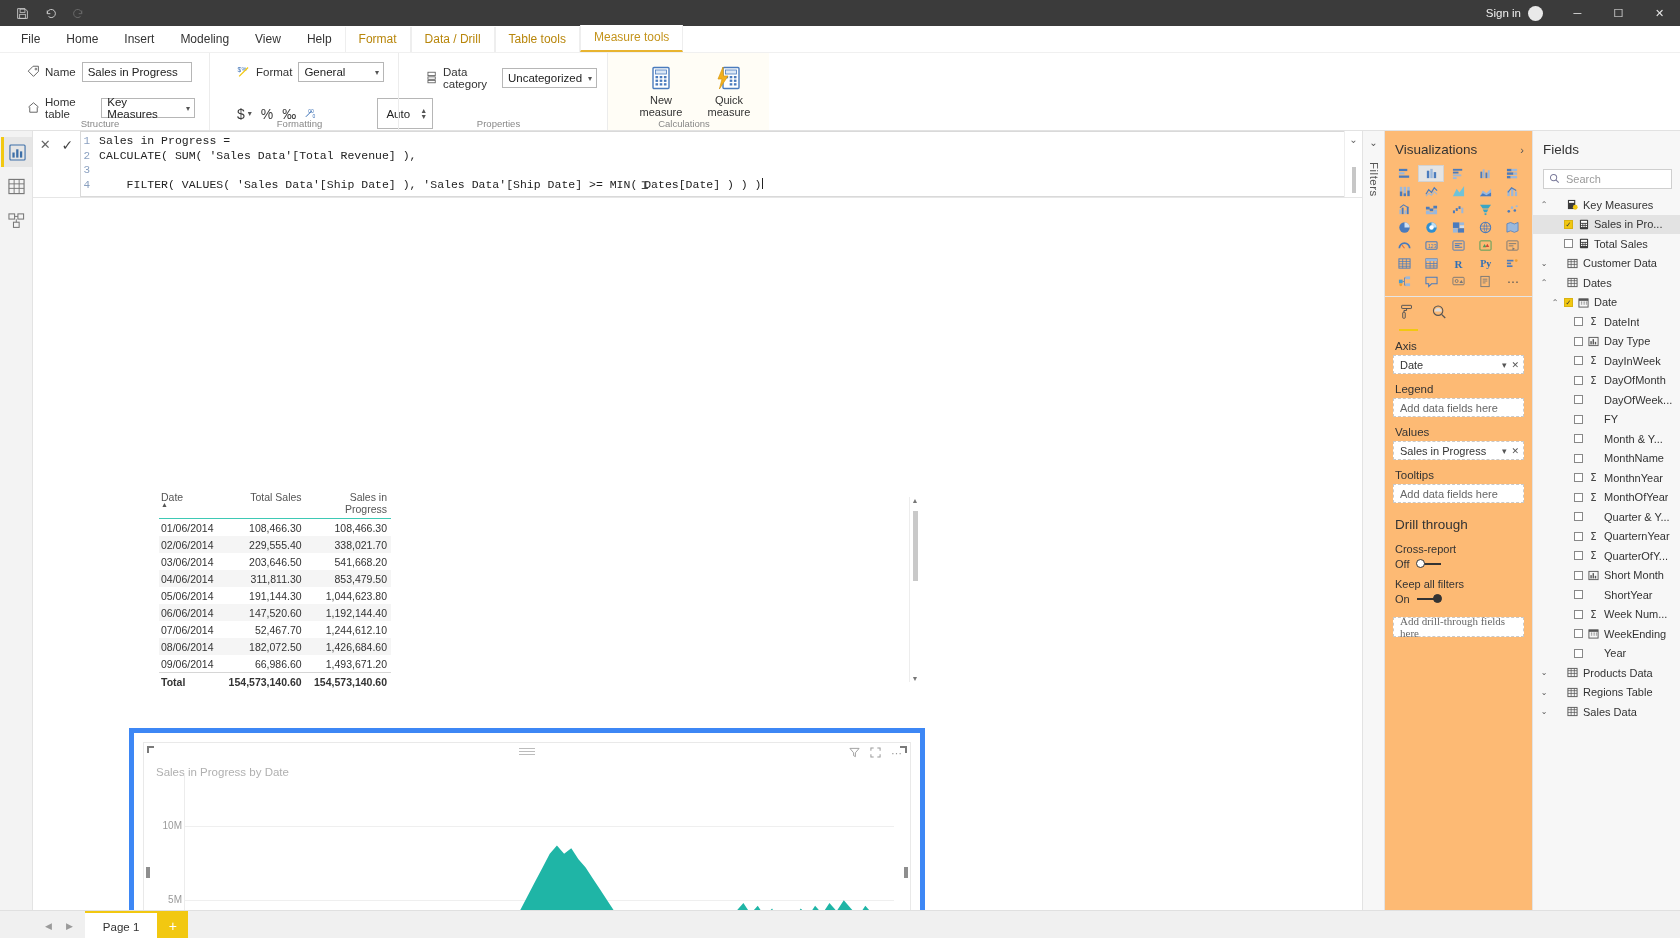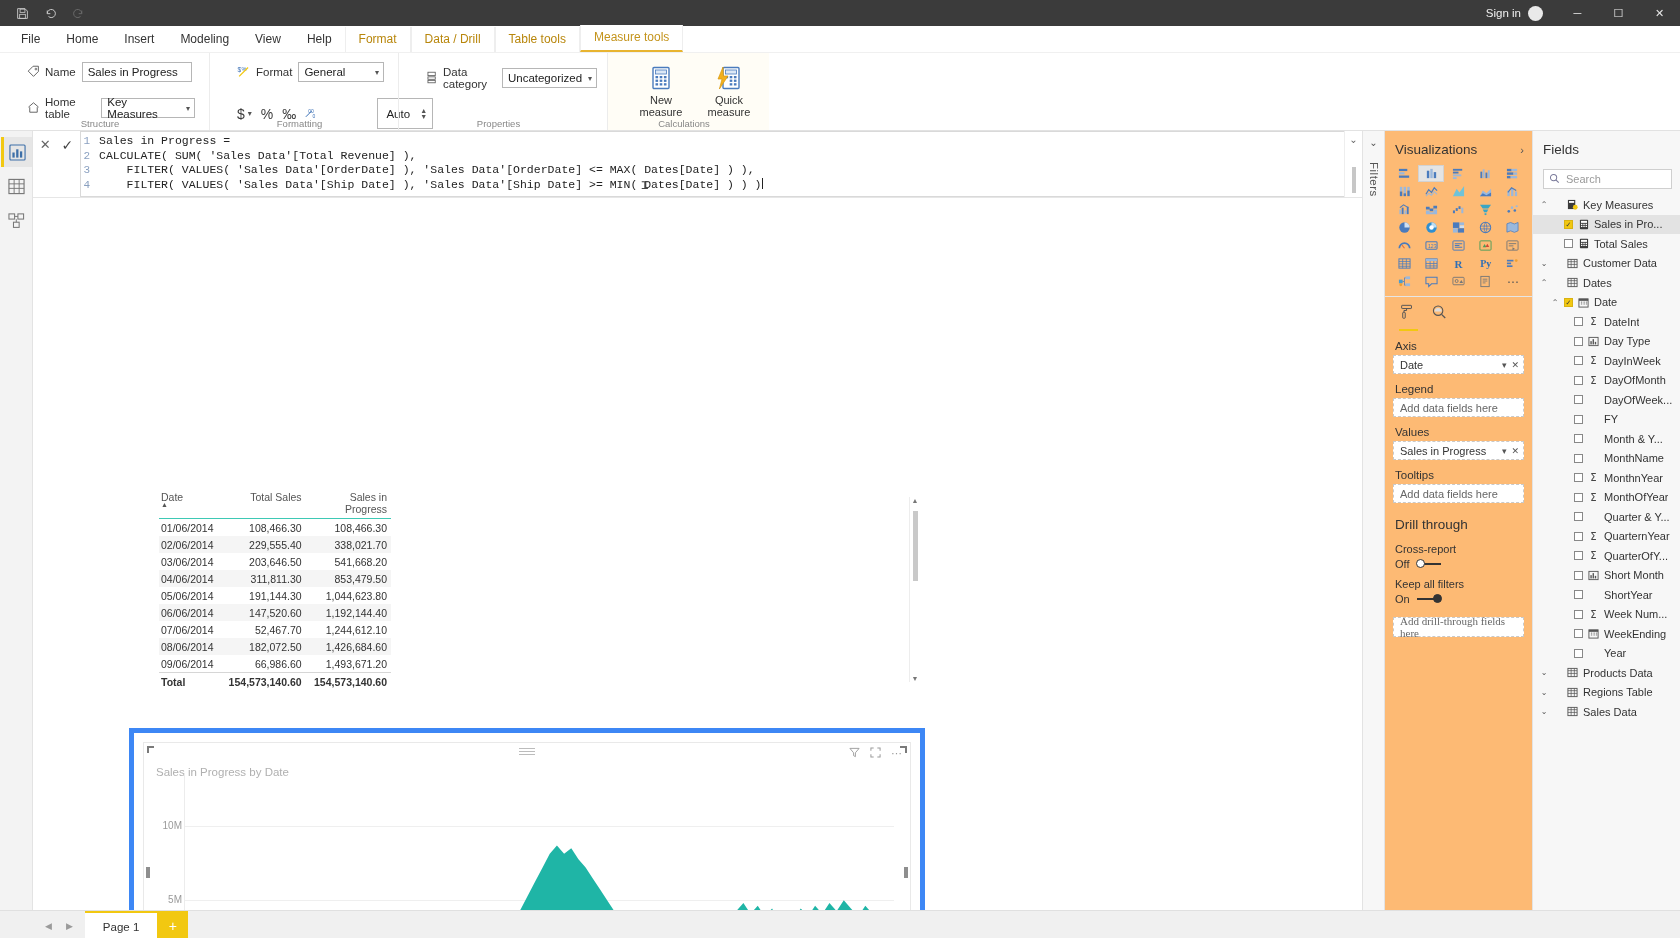--- a/index.html
+++ b/index.html
@@ -479,21 +479,20 @@
         <div class="cline">
           <span class="lnum">1</span>
           <span class="ctext">Sales in Progress =</span>
         </div>
         <div class="cline">
           <span class="lnum">2</span>
           <span class="ctext">CALCULATE( SUM( 'Sales Data'[Total Revenue] ),</span>
         </div>
         <div class="cline">
           <span class="lnum">3</span>
-          <span class="ctext">    FILTER( VALUES( 'Sales Data'[OrderDate] ), 'Sales Data'[OrderDate] &lt;= MAX( Dates[Date] ) ),</span>
         </div>
         <div class="cline">
           <span class="lnum">4</span>
           <span class="ctext">    FILTER( VALUES( 'Sales Data'[Ship Date] ), 'Sales Data'[Ship Date] &gt;= MIN( Dates[Date] ) ) )</span><span class="cursor-bar"></span>
         </div>
         <span style="position:absolute;left:560px;top:47px;color:#444;font-size:12px;">⌶</span>
       </div>
       <div class="fb-scroll">
         <span class="fb-caret">⌄</span>
         <span class="fb-vthumb"></span>

